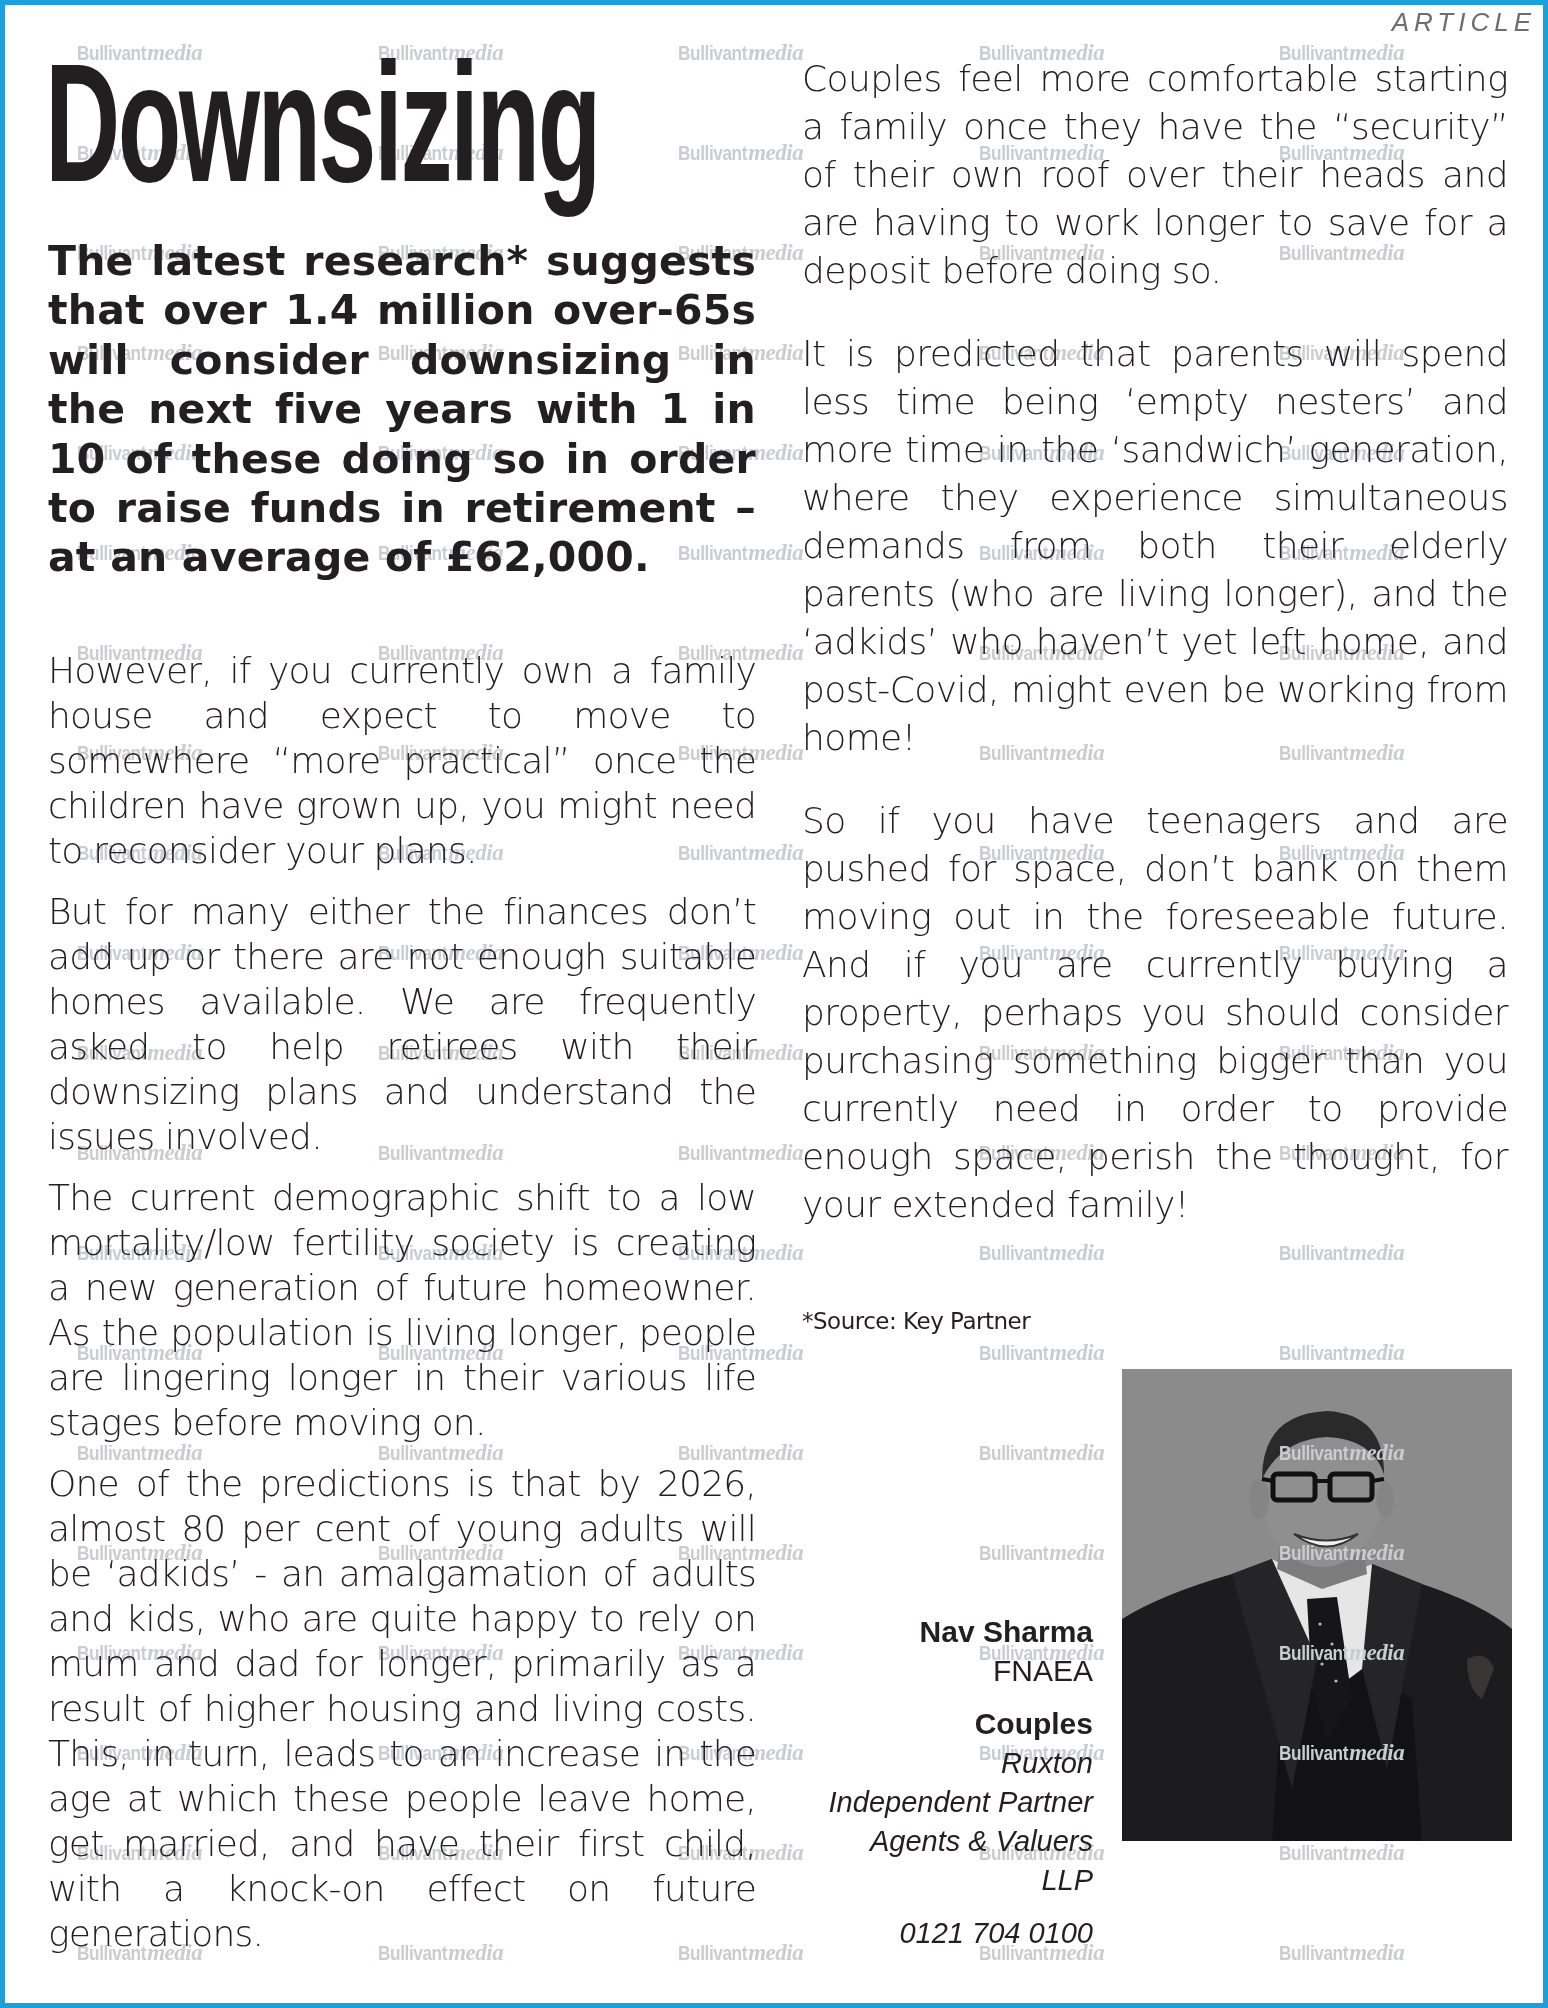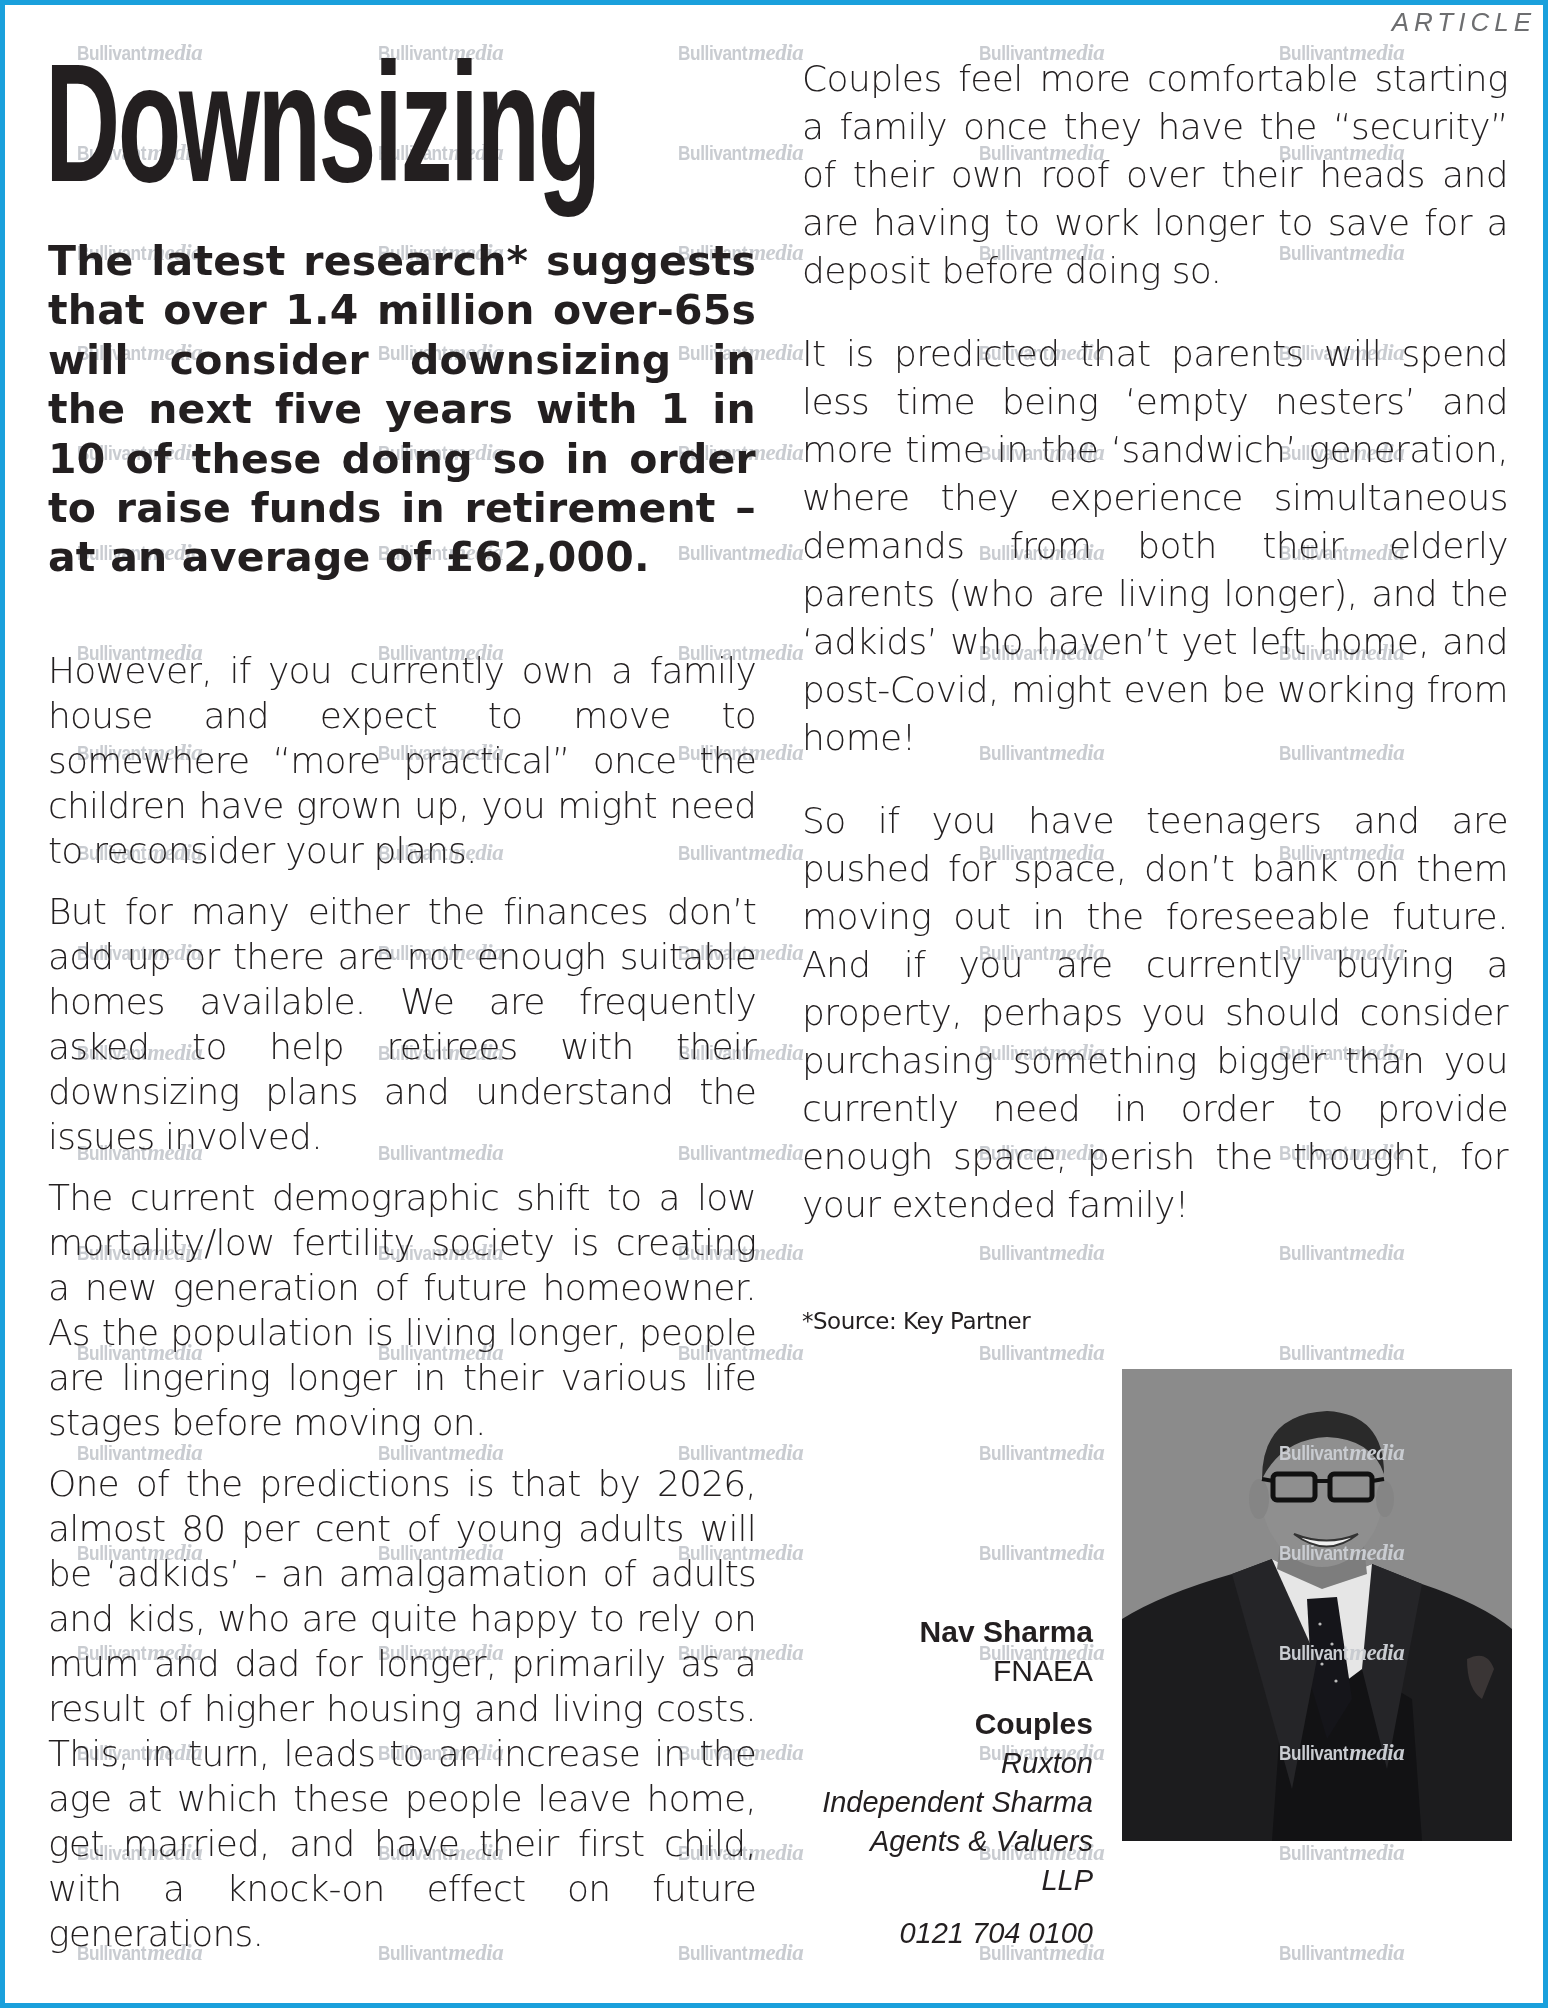--- a/index.html
+++ b/index.html
@@ -186,21 +186,21 @@
   <p>So if you have teenagers and are pushed for space, don’t bank on them moving out in the foreseeable future. And if you are currently buying a property, perhaps you should consider purchasing something bigger than you currently need in order to provide enough space, perish the thought, for your extended family!</p>
 </div>
 
 <div class="source-note">*Source: Key Partner</div>
 
 <div class="author">
   <div class="name">Nav Sharma</div>
   <div class="creds">FNAEA</div>
   <div class="role">Couples</div>
   <div class="company">Ruxton</div>
-  <div class="company">Independent Sharma</div>
+  <div class="company">Independent Partner</div>
   <div class="company">Agents &amp; Valuers</div>
   <div class="company">LLP</div>
   <div class="phone">0121 704 0100</div>
 </div>
 
 <div class="photo" title="Portrait photo of Nav Sharma">
   <svg width="390" height="472" viewBox="0 0 390 472">
     <rect x="0" y="0" width="390" height="472" fill="#8b8b8b"></rect>
 
     <path d="M0 250 Q40 225 110 205 L150 190 L200 215 L250 195 L300 215 Q360 235 390 260 L390 472 L0 472 Z" fill="#1c1c1e"></path>

